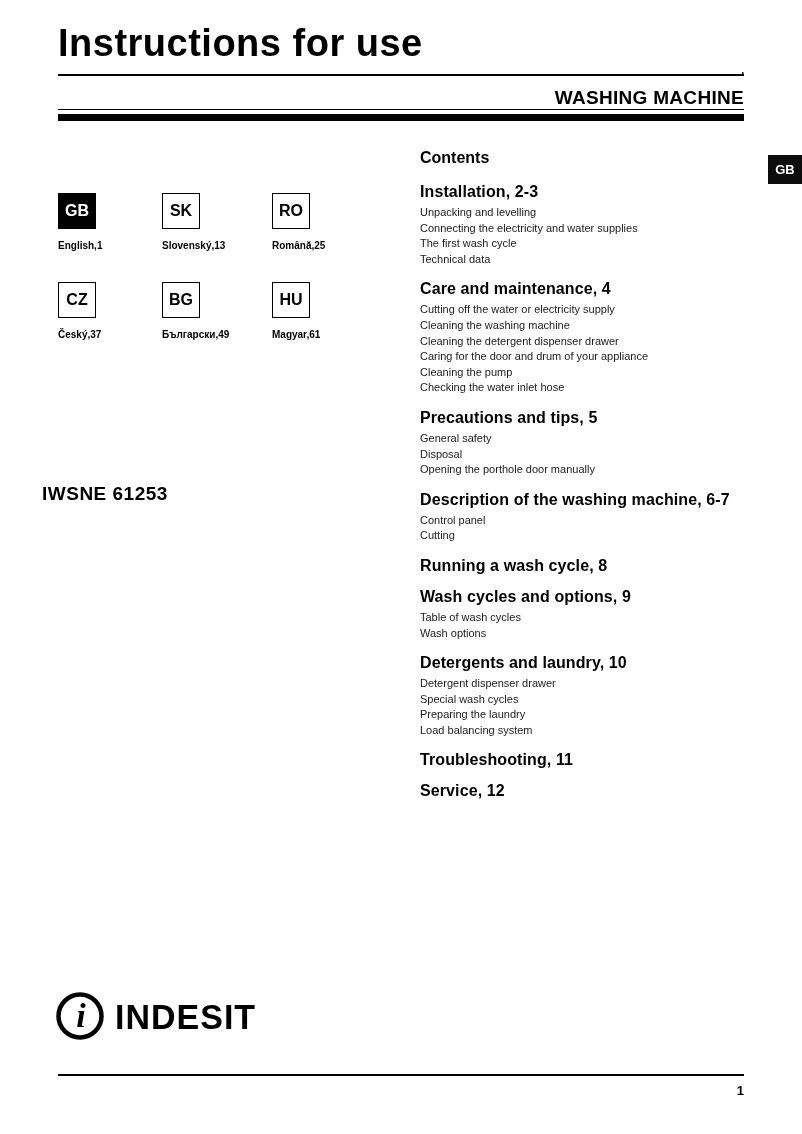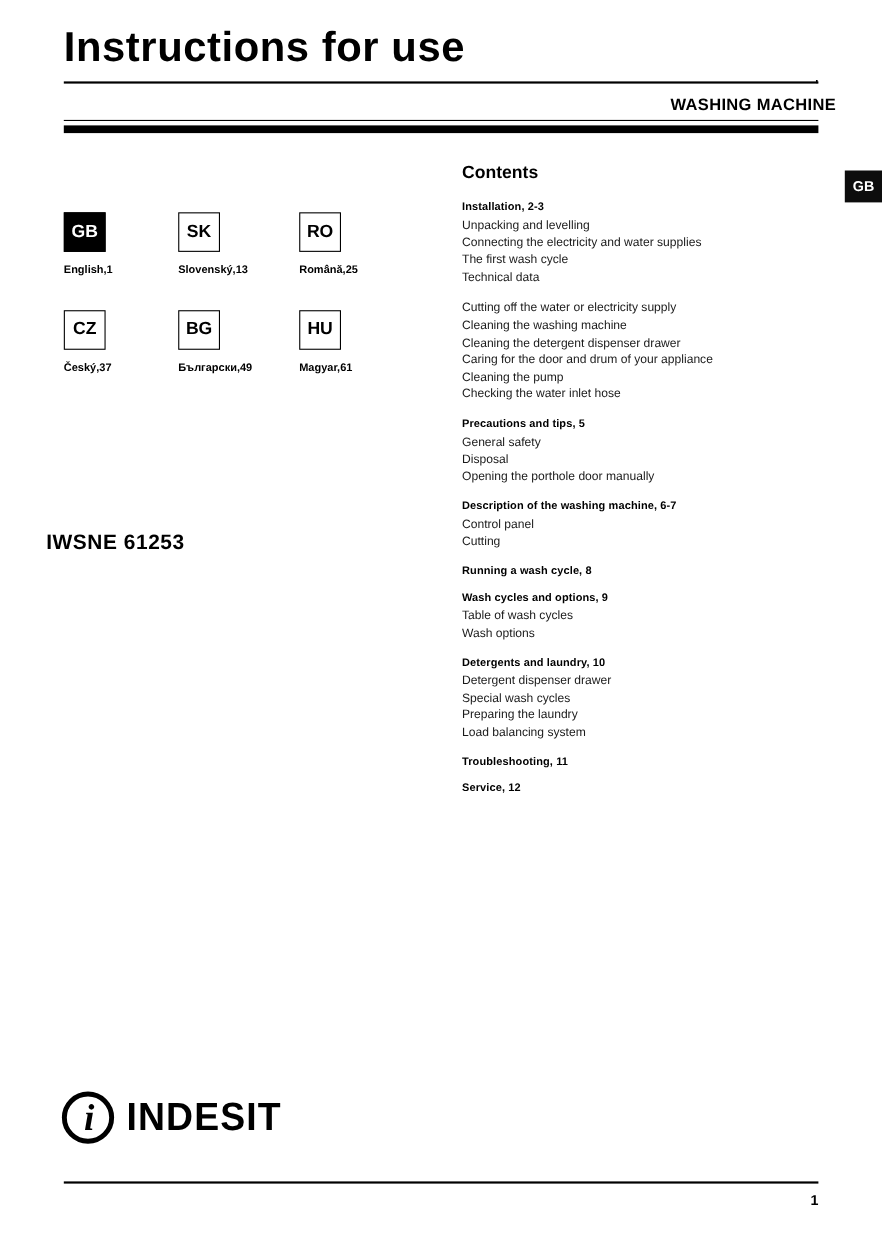--- a/index.html
+++ b/index.html
@@ -3,41 +3,41 @@
 <meta charset="utf-8">
 <style>
   * { margin:0; padding:0; box-sizing:border-box; }
   html,body { background:#ffffff; }
   body { font-family:"Liberation Sans", sans-serif; color:#000; }
   .page { position:relative; width:802px; height:1134px; background:#fff; overflow:hidden; }
 
   .title { position:absolute; left:58px; top:22px; font-size:38px; font-weight:bold; letter-spacing:0.5px; }
   .rule-title { position:absolute; left:58px; top:74px; width:686px; height:2px; background:#000; }
   .stray-mark { position:absolute; right:58px; top:70px; font-size:12px; font-weight:bold; }
-  .subtitle { position:absolute; right:42px; top:87px; font-size:15px; font-weight:bold; letter-spacing:0.3px; }
+  .subtitle { position:absolute; right:58px; top:87px; font-size:19px; font-weight:bold; letter-spacing:0.3px; }
   .rule-sub { position:absolute; left:58px; top:109px; width:686px; height:1px; background:#000; }
   .rule-thick { position:absolute; left:58px; top:114px; width:686px; height:7px; background:#000; }
 
   .side-tab { position:absolute; right:0; top:155px; width:34px; height:29px; background:#0d0d0d; color:#fff;
               font-weight:bold; font-size:13px; display:flex; align-items:center; justify-content:center; }
 
   .lang-grid { position:absolute; left:58px; top:193px; display:grid;
                grid-template-columns:104px 110px 100px; row-gap:31px; }
   .lang-cell { display:flex; flex-direction:column; align-items:flex-start; }
   .lang-badge { width:38px; height:36px; border:1.5px solid #000; display:flex; align-items:center;
                 justify-content:center; font-weight:bold; font-size:16px; background:#fff; color:#000000; }
   .lang-badge.active { background:#000; color:#fff; }
   .lang-label { margin-top:11px; font-weight:bold; font-size:10px; }
 
   .model { position:absolute; left:42px; top:483px; font-size:19px; font-weight:bold; letter-spacing:0.5px; }
 
   .contents { position:absolute; left:420px; top:149px; width:334px; }
   .contents-heading { font-size:16px; font-weight:bold; margin-bottom:16px; }
   .toc-section { margin-bottom:13px; }
-  .toc-title { font-size:10px; font-weight:bold; margin-bottom:4px; letter-spacing:0.1px; }
+  .toc-title { font-size:16px; font-weight:bold; margin-bottom:4px; letter-spacing:0.1px; }
   .toc-item { font-size:11px; line-height:15.6px; color:#1a1a1a; }
 
   .logo { position:absolute; left:54px; top:990px; display:flex; align-items:center; gap:9px; }
   .logo-circle { width:52px; height:52px; }
   .logo-text { font-size:34px; font-weight:bold; letter-spacing:1px; transform:scaleY(1.05); }
 
   .rule-footer { position:absolute; left:58px; top:1074px; width:686px; height:2px; background:#000; }
   .page-number { position:absolute; right:58px; top:1083px; font-size:13px; font-weight:bold; }
 </style>
 </head>
@@ -88,20 +88,21 @@
     <h2 class="contents-heading">Contents</h2>
     <div id="toc">
         <div class="toc-section">
           <div class="toc-title">Installation, 2-3</div>
           <div class="toc-item">Unpacking and levelling</div>
           <div class="toc-item">Connecting the electricity and water supplies</div>
           <div class="toc-item">The first wash cycle</div>
           <div class="toc-item">Technical data</div>
         </div>
         <div class="toc-section">
+          <div class="toc-title">Care and maintenance, 4</div>
           <div class="toc-item">Cutting off the water or electricity supply</div>
           <div class="toc-item">Cleaning the washing machine</div>
           <div class="toc-item">Cleaning the detergent dispenser drawer</div>
           <div class="toc-item">Caring for the door and drum of your appliance</div>
           <div class="toc-item">Cleaning the pump</div>
           <div class="toc-item">Checking the water inlet hose</div>
         </div>
         <div class="toc-section">
           <div class="toc-title">Precautions and tips, 5</div>
           <div class="toc-item">General safety</div>

